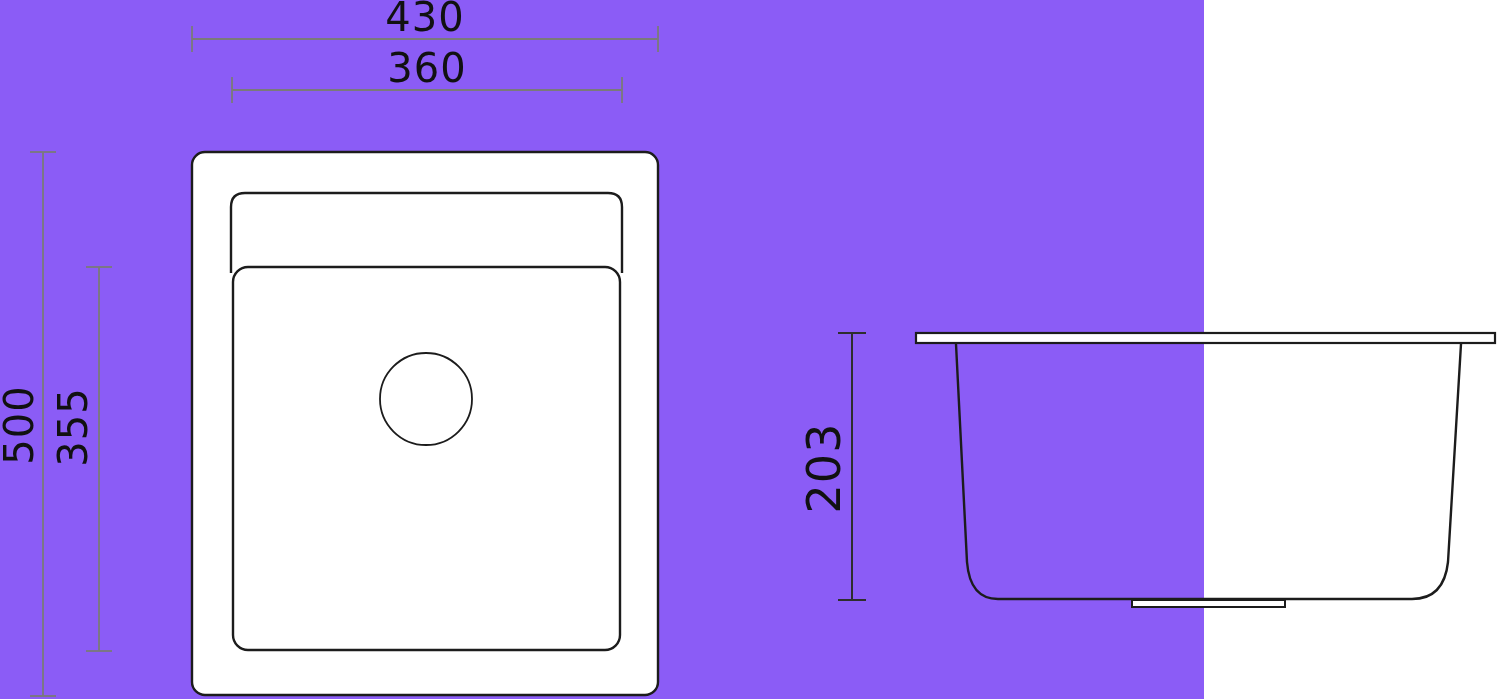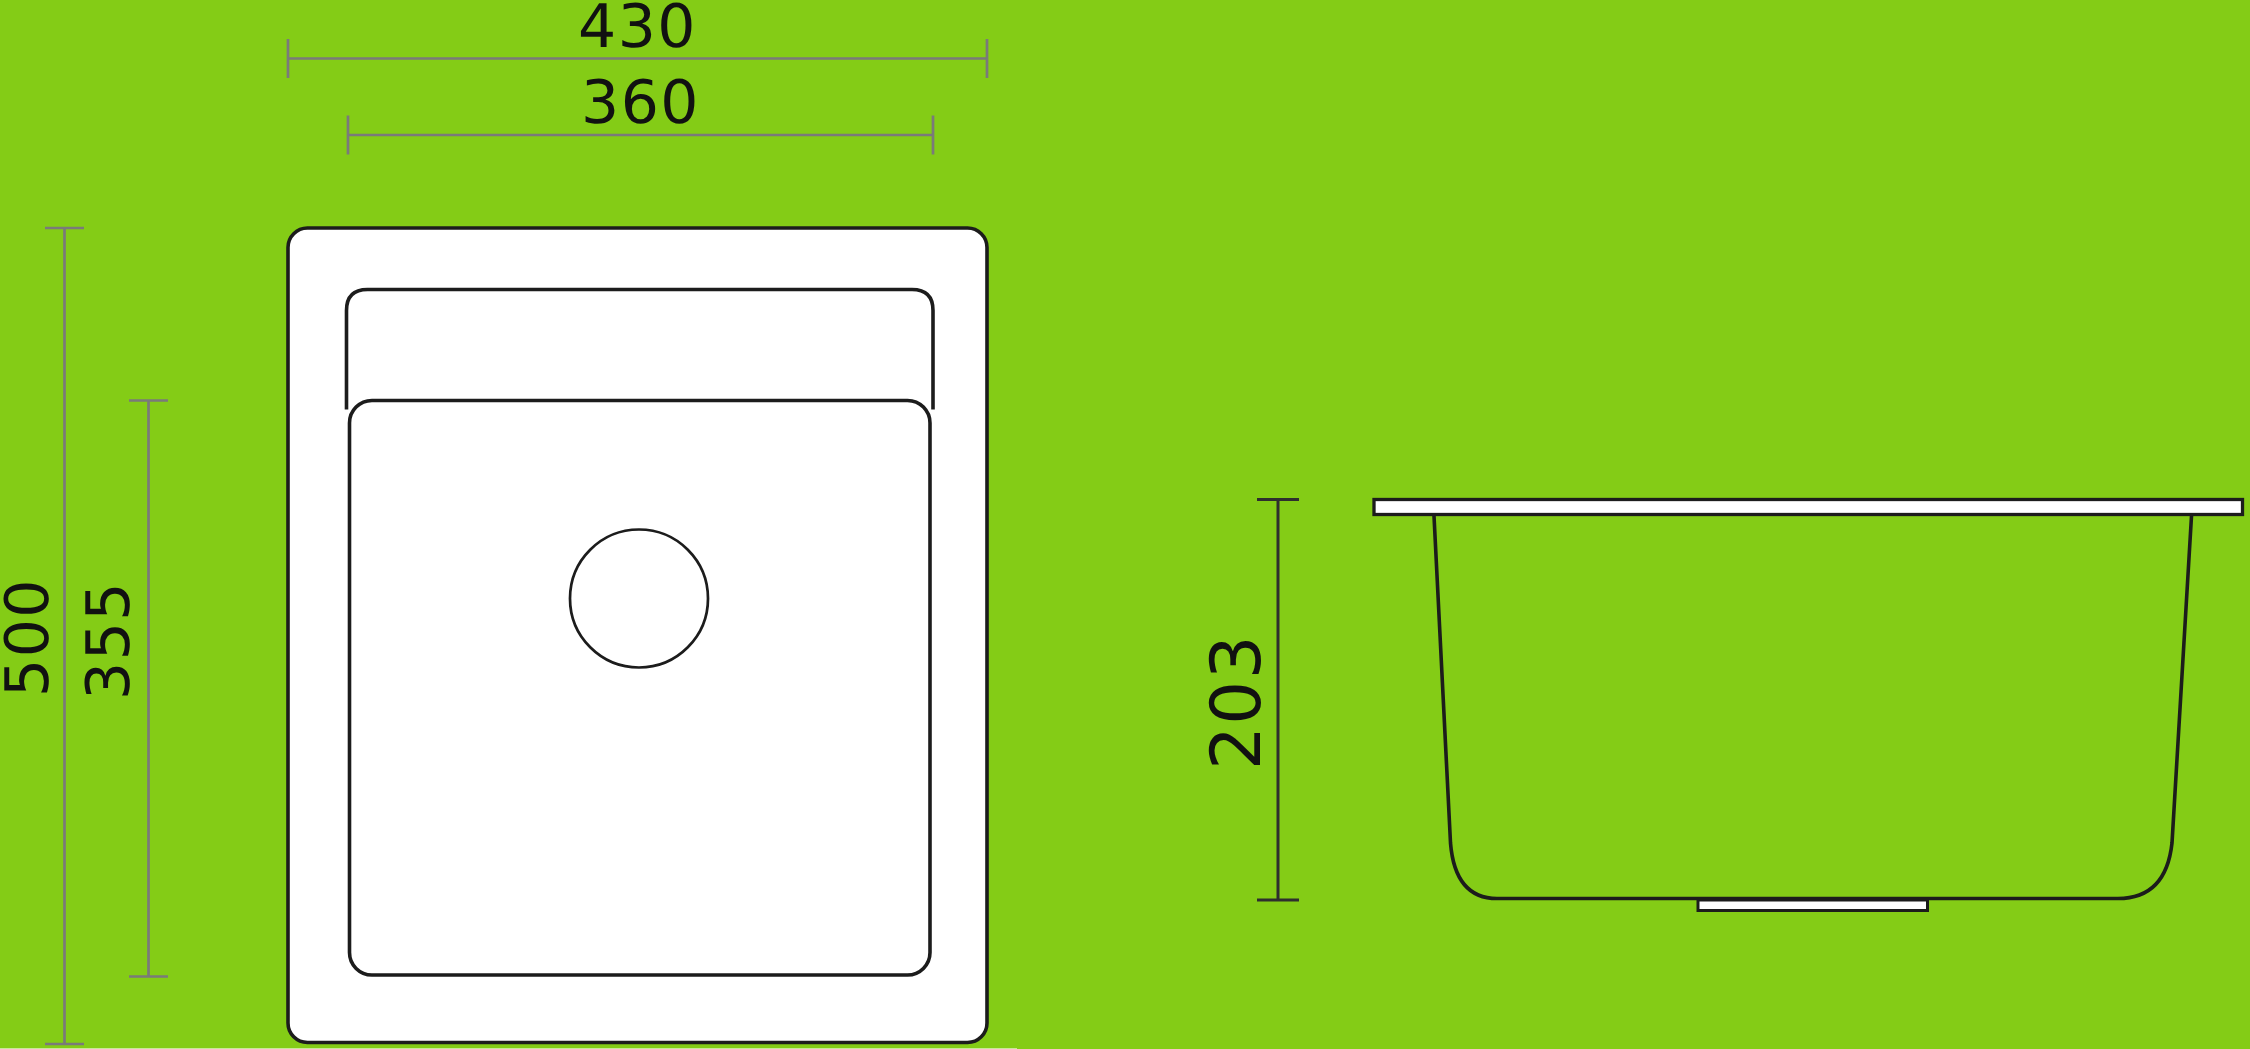--- a/index.html
+++ b/index.html
@@ -6,23 +6,23 @@
     margin: 0;
     padding: 0;
     background: #ffffff;
     width: 1500px;
     height: 699px;
     overflow: hidden;
     font-family: "DejaVu Sans", "Liberation Sans", sans-serif;
   }
   .stage {
     position: relative;
-    width: 1500px;
+    width: 1204px;
     height: 699px;
-    background: #84cc16;
+    background: #8b5cf6;
   }
   svg { display: block; }
   text {
     font-family: "DejaVu Sans", "Liberation Sans", sans-serif;
     letter-spacing: 1px;
   }
   .dim-label { font-size: 40px; }
   .dim-label-lg { font-size: 46px; }
 </style>
 </head>

